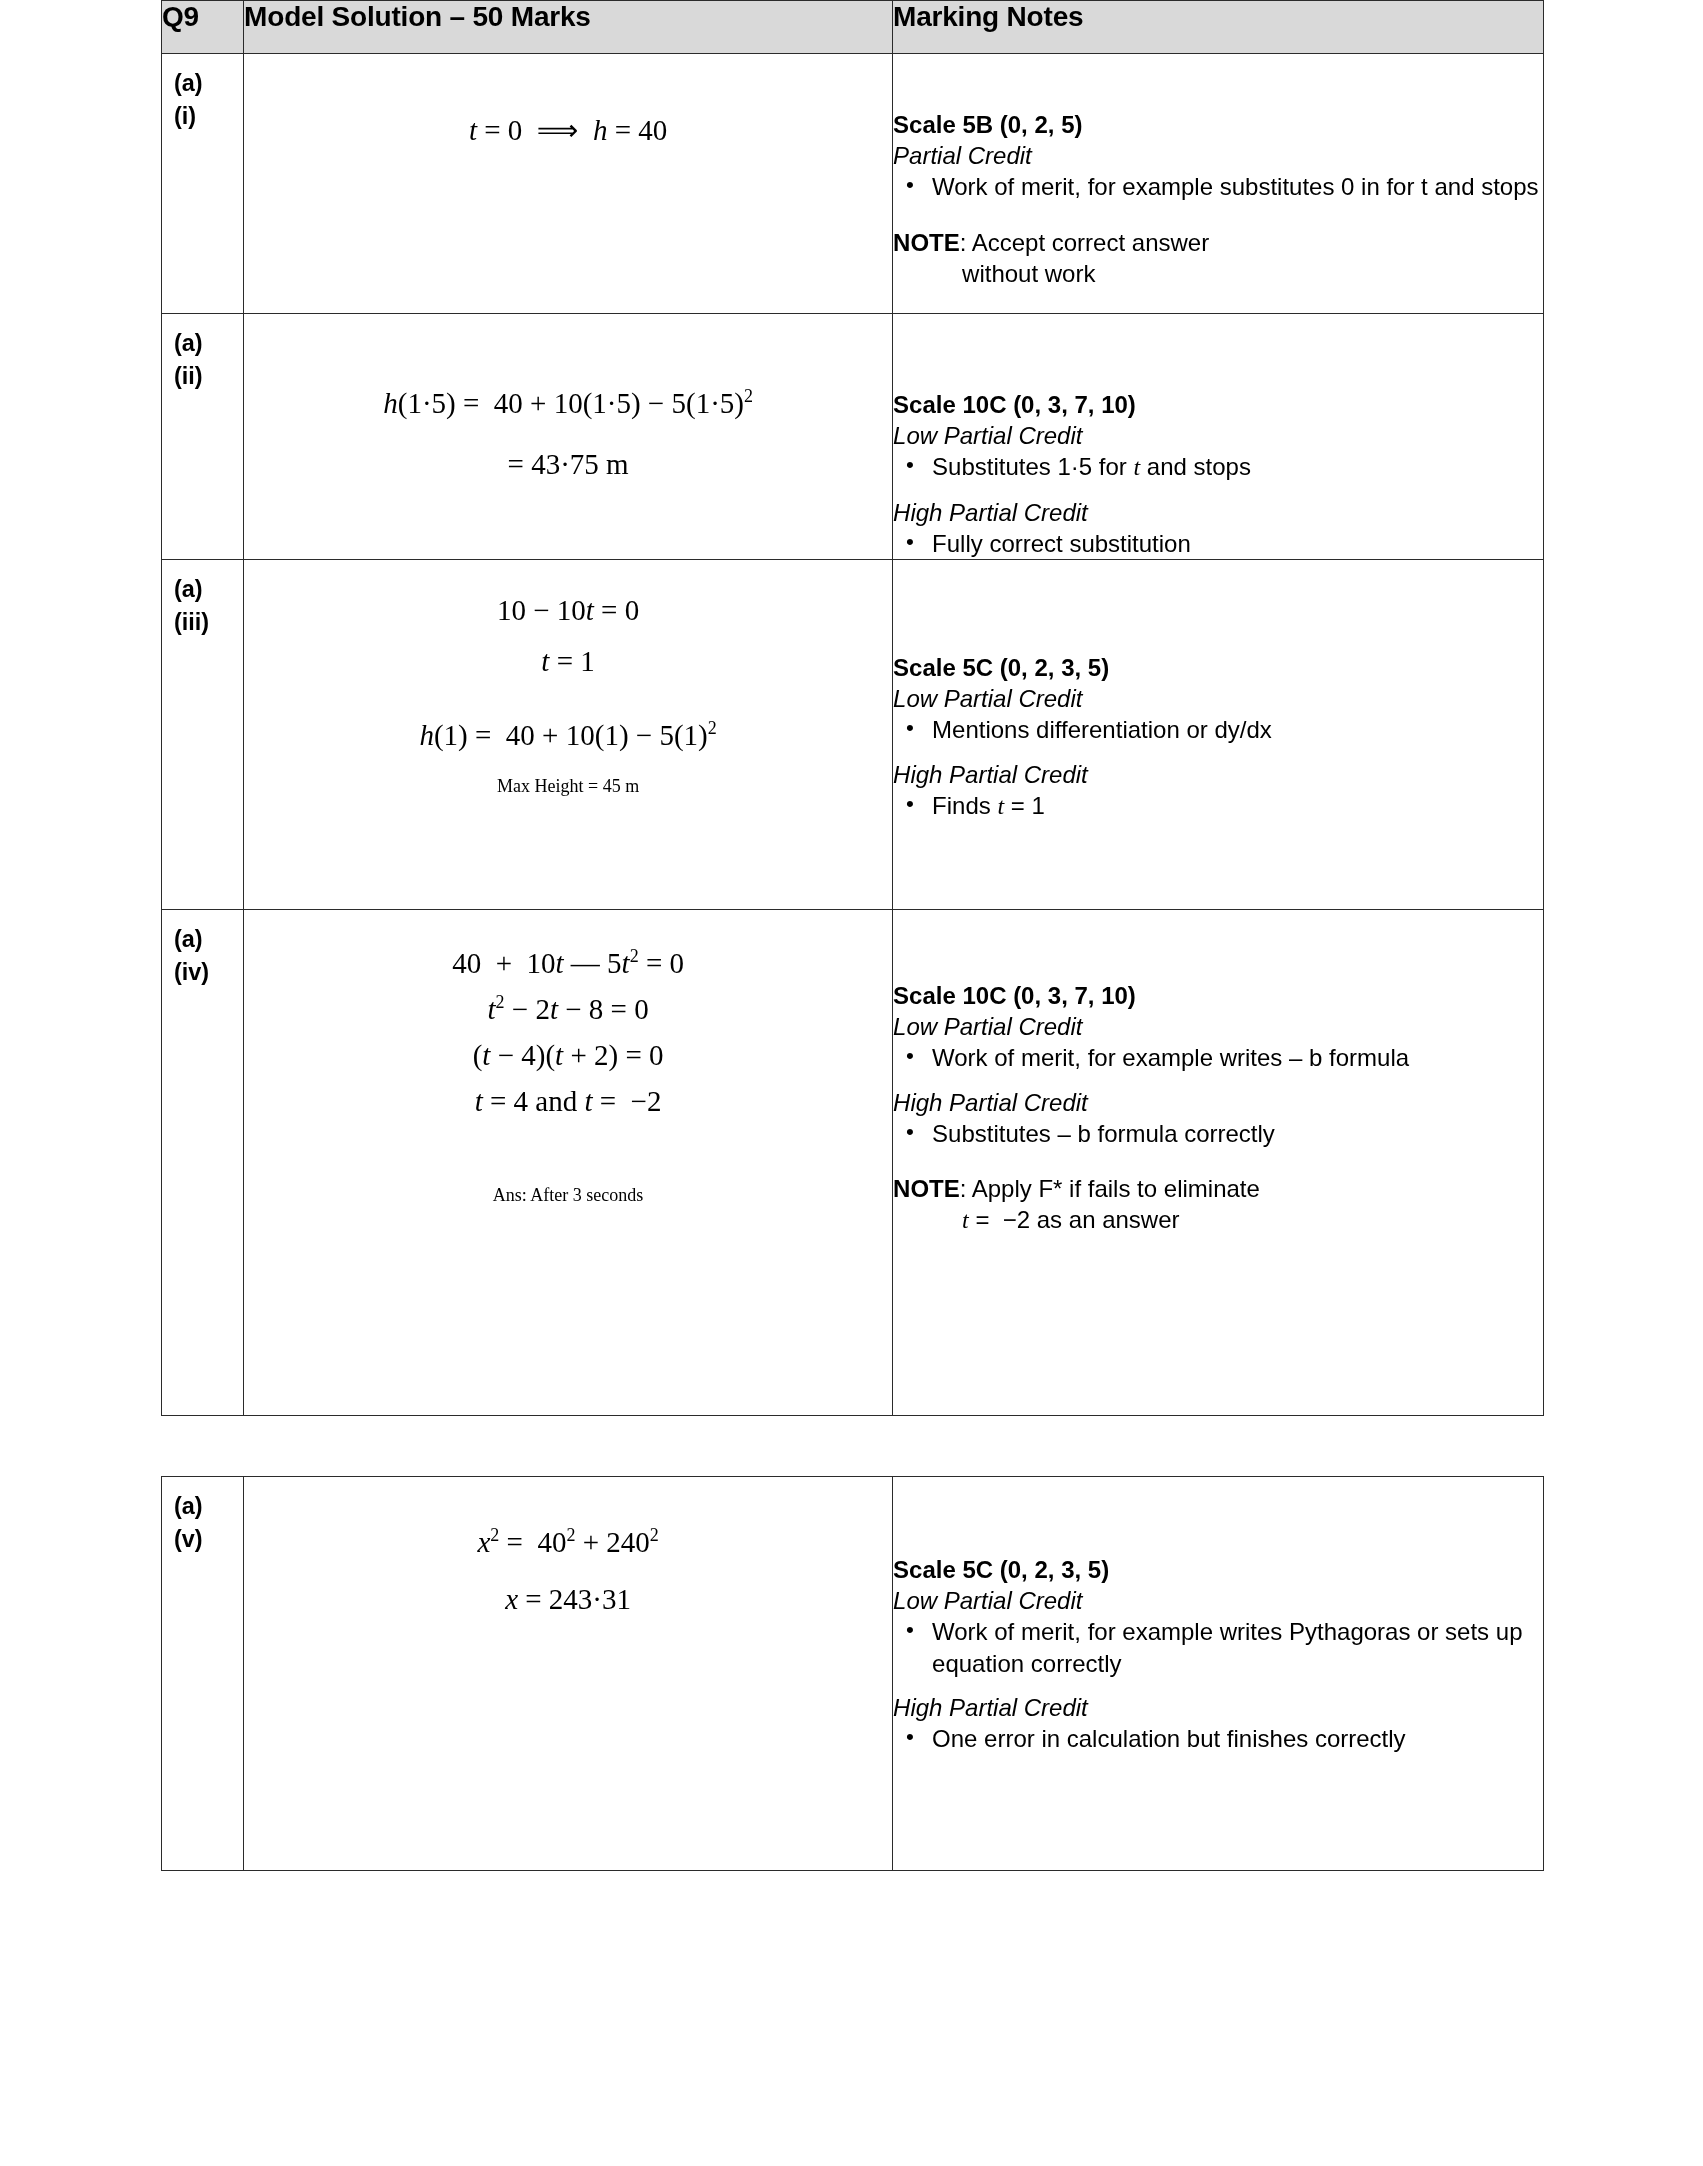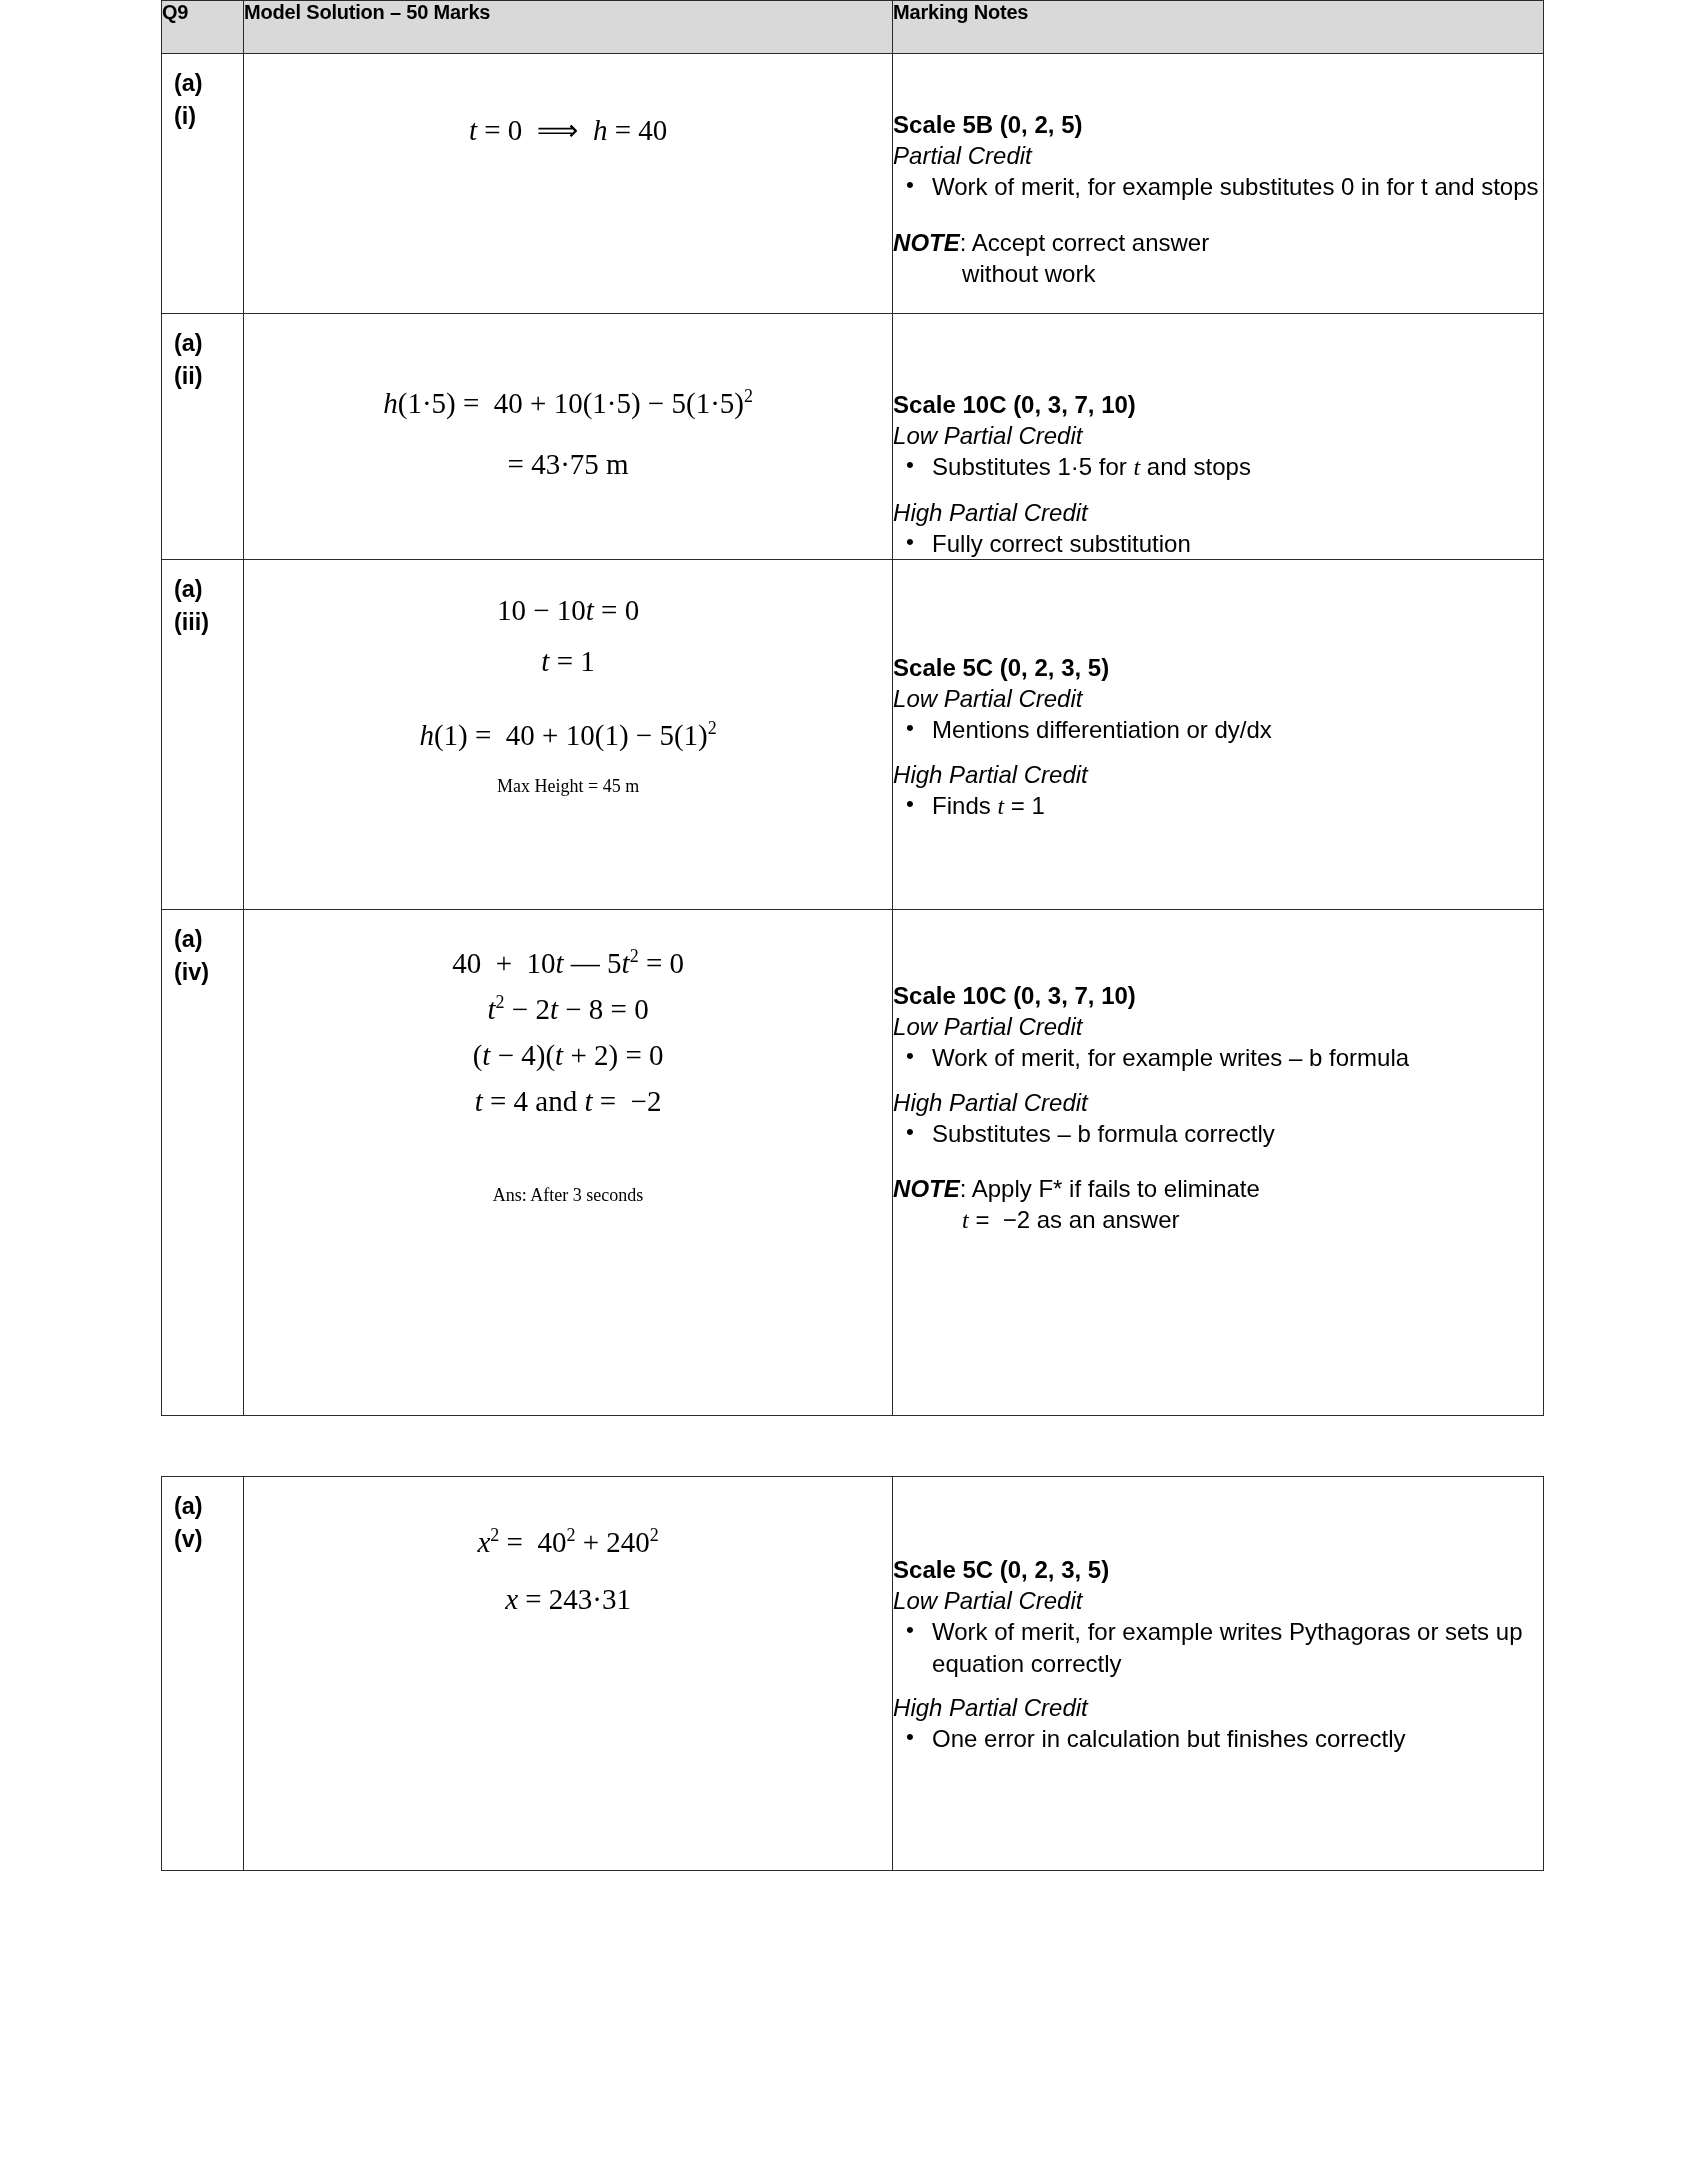--- a/index.html
+++ b/index.html
@@ -37,21 +37,21 @@
   col.c-sol   { width: 648px; }
   col.c-notes { width: 650px; }
 
   
   thead th {
     background: #d9d9d9;
     border-bottom: 1.9px solid #1a1a1a;
     height: 52px;
   }
   .hd {
-    font-size: 20px;
+    font-size: 28px;
     font-weight: bold;
     font-family: "Liberation Sans", sans-serif;
     letter-spacing: -0.2px;
     text-align: left;
     padding: 11.2px 0 9.4px 13px;
     white-space: nowrap;
   }
   .hd-q9 { padding-left: 13px; }
 
   
@@ -115,21 +115,21 @@
   .bullets li::before {
     content: "\2022";
     position: absolute;
     left: 13px;
     top: -0.9px;
     font-size: 22.5px;
   }
   .note-block {
     white-space: nowrap;
   }
-  .note-block b { font-weight: bold; font-style: italic; }
+  .note-block b { font-weight: bold; }
   .note-indent {
     padding-left: 69px;
     white-space: nowrap;
   }
   .spacer { height: 24px; }
   .spacer-sm { height: 13px; }
   .it-serif {
     font-family: "Liberation Serif", serif;
     font-style: italic;
   }

